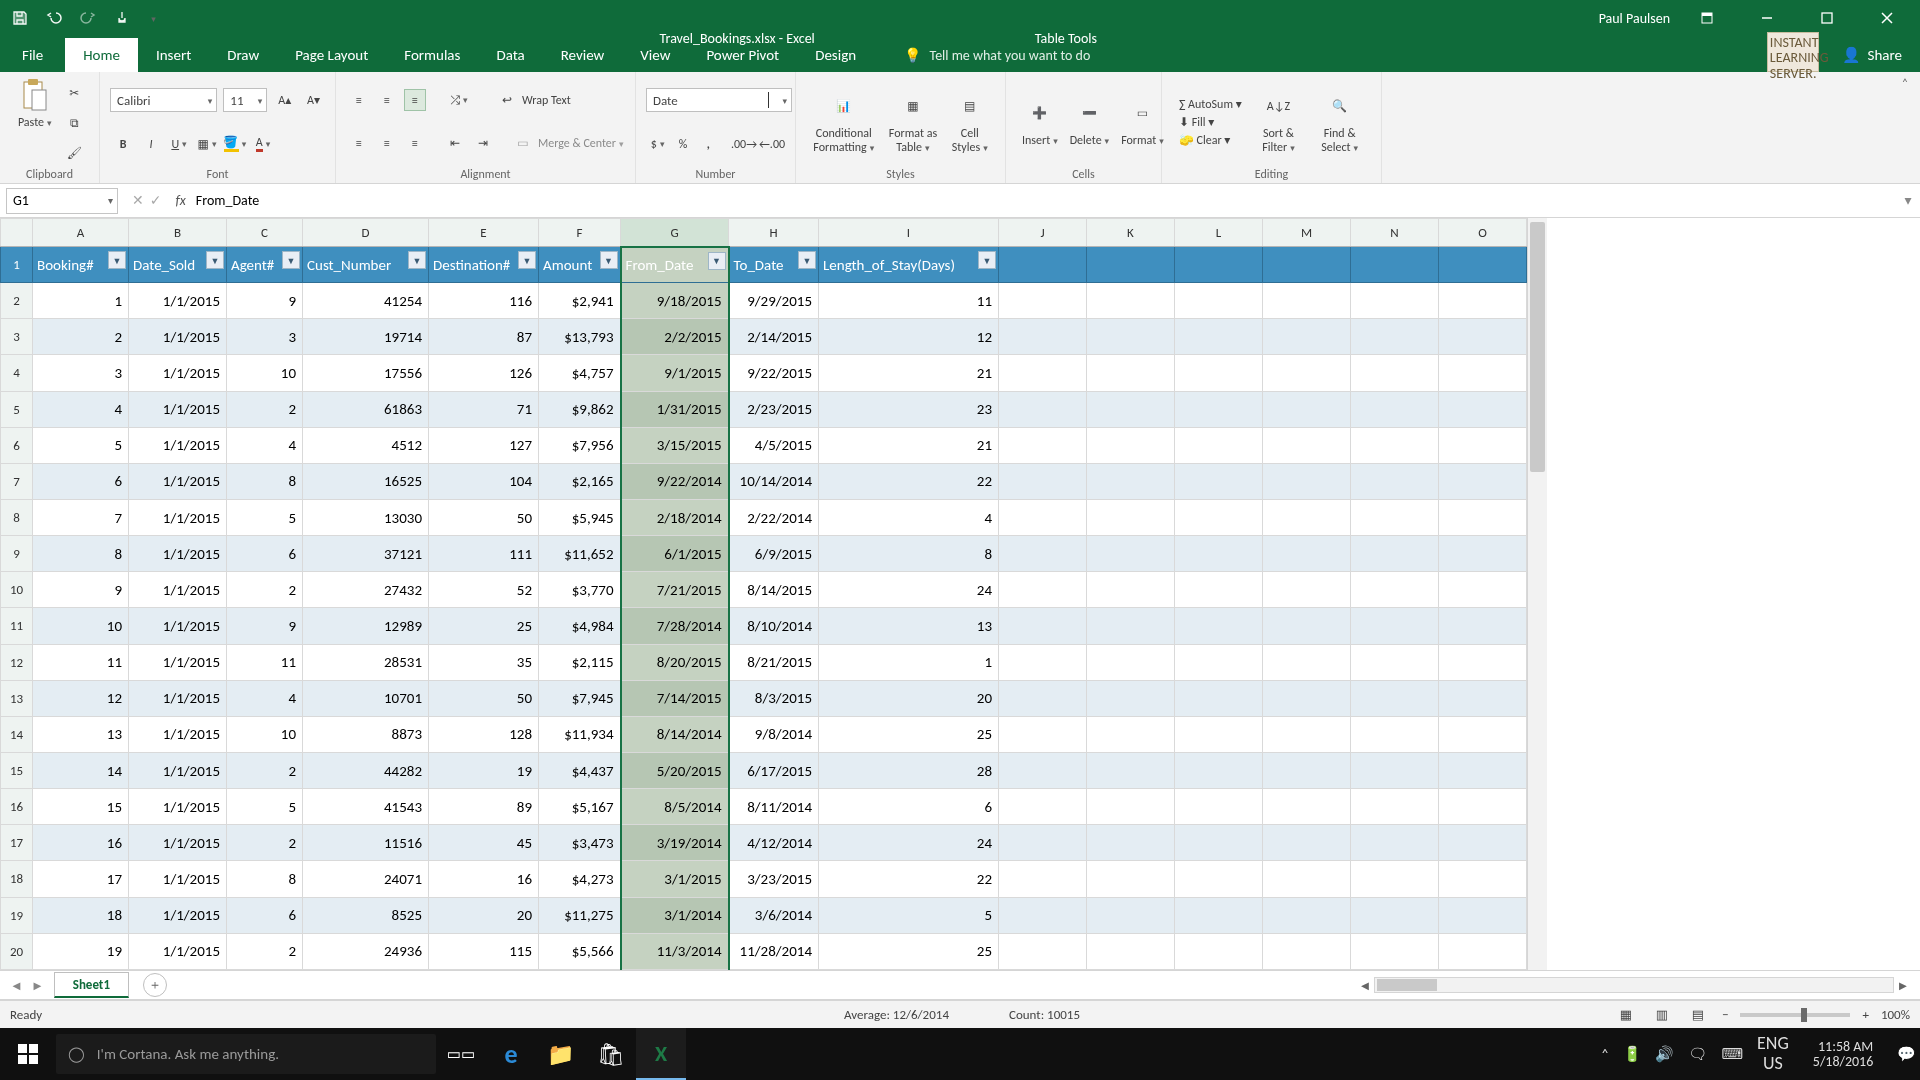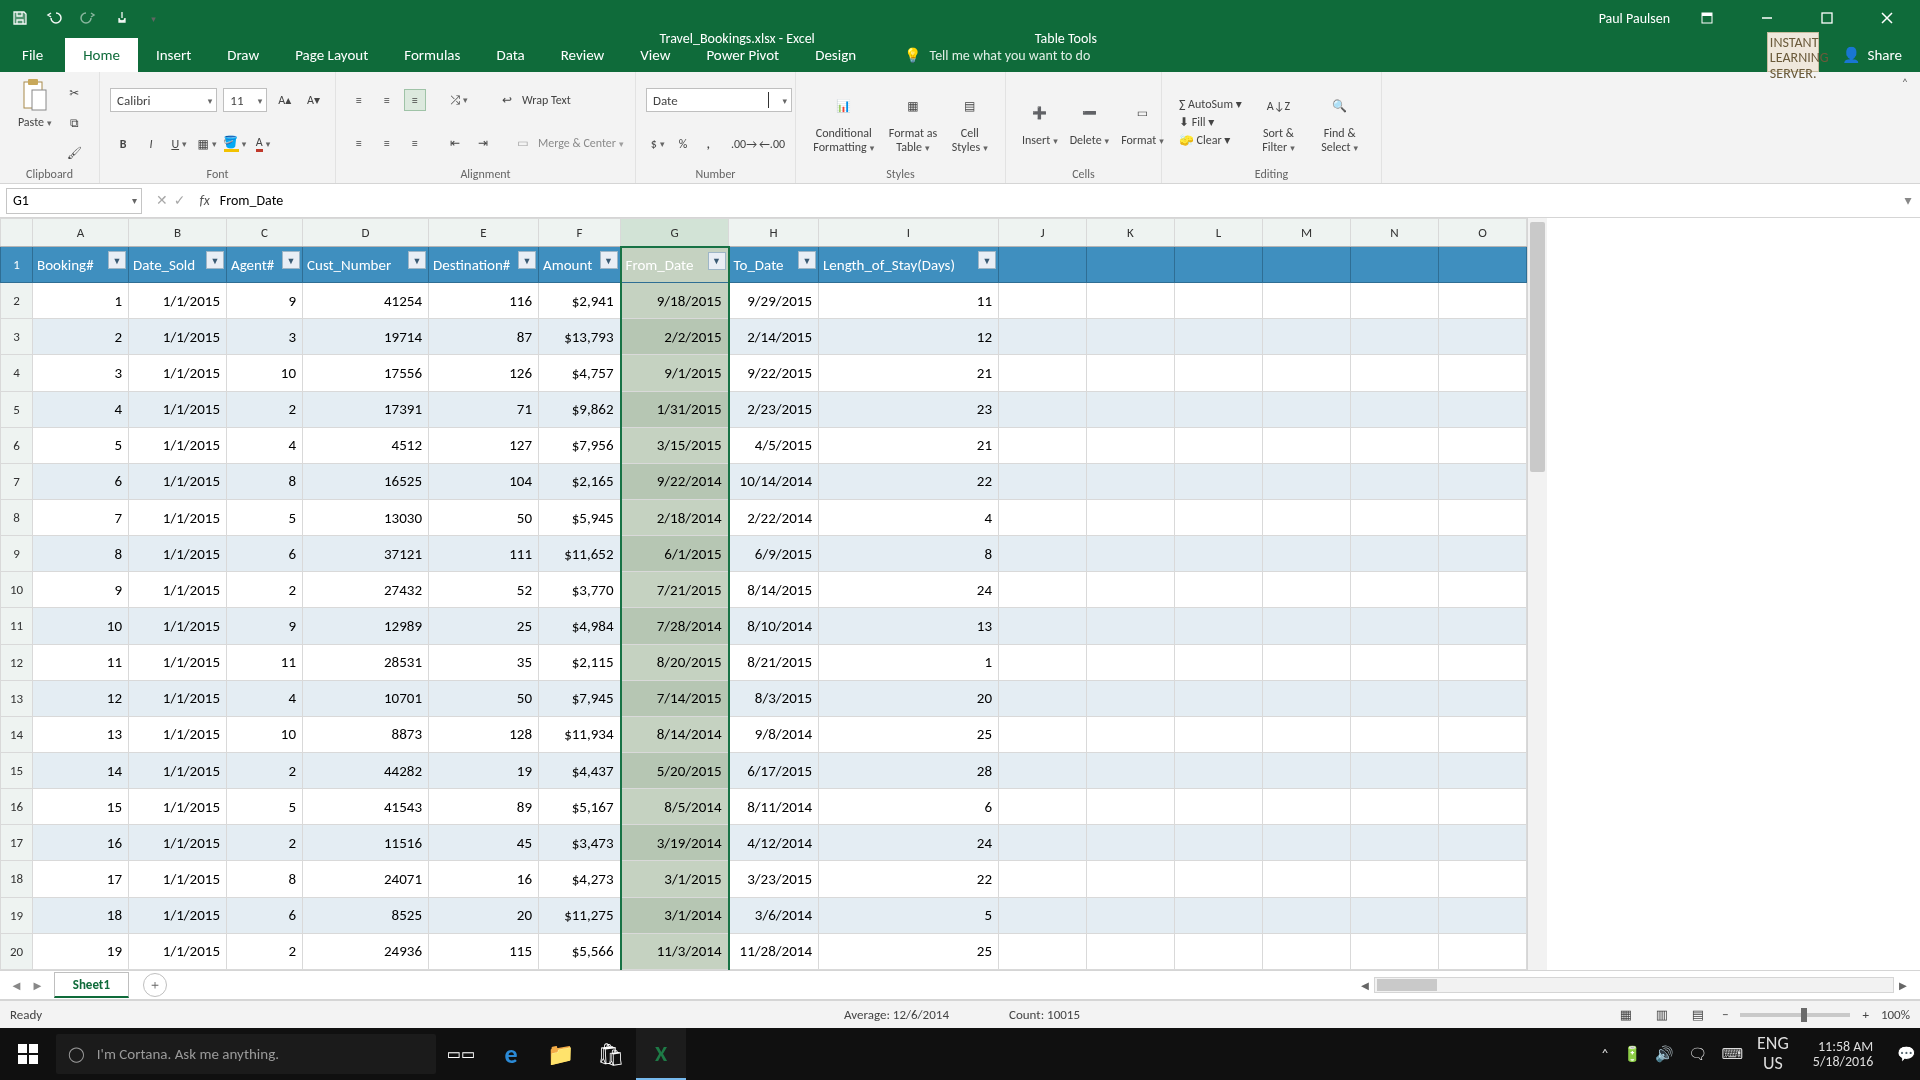--- a/index.html
+++ b/index.html
@@ -48,21 +48,21 @@
   .combo {
     height:24px; border:1px solid #bfbfbf; background:#fff; display:flex; align-items:center;
     padding:0 32px 0 6px; position:relative; font-size:13px;
   }
   .combo::after { content:"▾"; position:absolute; right:4px; font-size:9px; color:#666; }
   .collapse-rib { margin-left:auto; width:30px; display:flex; align-items:flex-start; justify-content:center; padding-top:4px; color:#666;}
 
   
   .fbar { height: 34px; display:flex; align-items:center; border-bottom:1px solid #d5d5d5; font-size:14px; }
   .namebox {
-    width: 136px; margin-left:6px; height:26px; border:1px solid #c5c5c5; background:#fff;
+    width: 112px; margin-left:6px; height:26px; border:1px solid #c5c5c5; background:#fff;
     display:flex; align-items:center; padding:0 18px 0 6px; position:relative;
   }
   .namebox::after { content:"▾"; position:absolute; right:4px; font-size:10px; color:#666; }
   .fbtns { display:flex; gap:6px; padding:0 14px; color:#a8a8a8; }
   .fx { font-style:italic; color:#555; padding-right:10px; }
   .formula-input { flex:1; border:none; outline:none; font-size:14px; background:#fff; }
   .fbar .expand { width:24px; text-align:center; color:#888; }
 
   
   .sheet-wrap { position:relative; height: calc(1080px - 36px - 36px - 112px - 34px - 30px - 28px - 52px); display:flex; }
@@ -520,21 +520,21 @@
           <td class="datacell"></td>
           <td class="datacell"></td>
           <td class="datacell"></td>
           <td class="datacell"></td>
         </tr>
         <tr class="band">
           <td class="rowhdr">5</td>
           <td class="datacell num">4</td>
           <td class="datacell num">1/1/2015</td>
           <td class="datacell num">2</td>
-          <td class="datacell num">17391</td>
+          <td class="datacell num">61863</td>
           <td class="datacell num">71</td>
           <td class="datacell num">$9,862</td>
           <td class="datacell num selcol">1/31/2015</td>
           <td class="datacell num">2/23/2015</td>
           <td class="datacell num">23</td>
           <td class="datacell"></td>
           <td class="datacell"></td>
           <td class="datacell"></td>
           <td class="datacell"></td>
           <td class="datacell"></td>

